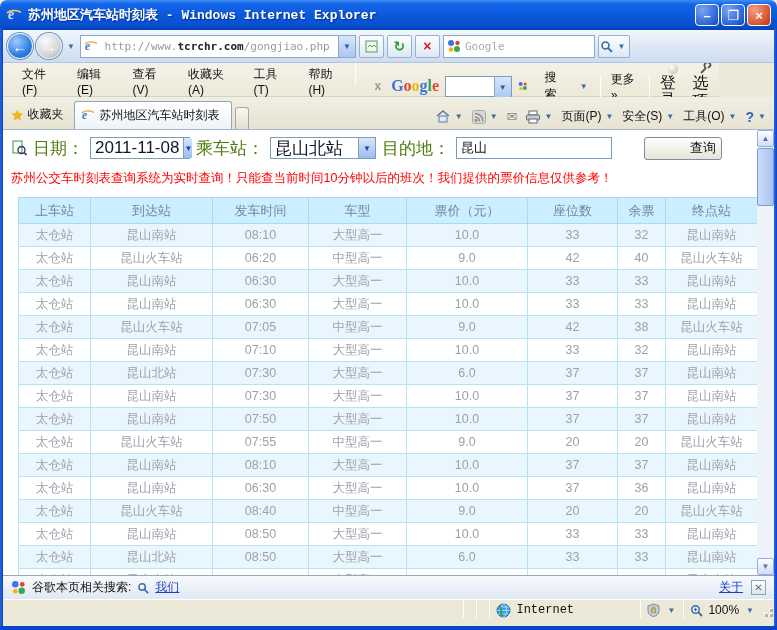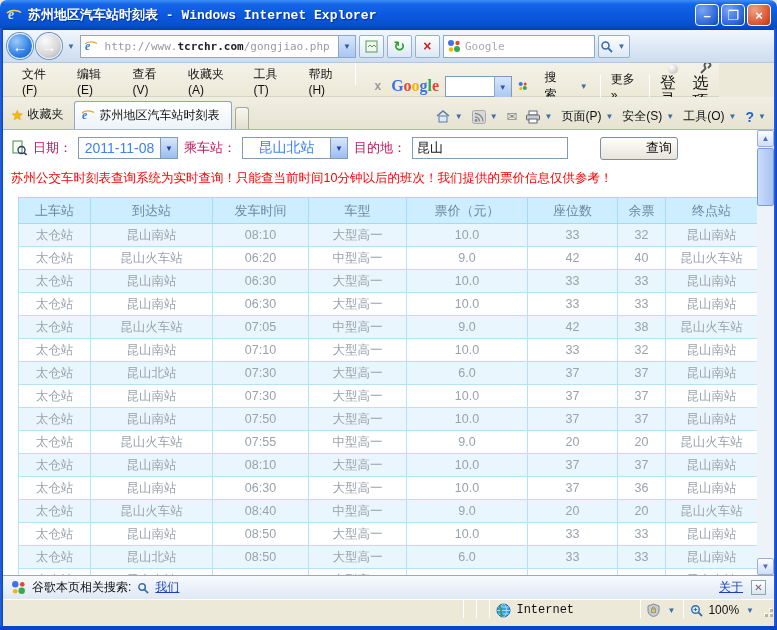--- a/index.html
+++ b/index.html
@@ -86,23 +86,23 @@
   .tab-stub { width:14px; height:22px; background:linear-gradient(180deg,#f8f7f0,#e2dfd0);
     border:1px solid #a8a89a; border-bottom:none; border-radius:3px 3px 0 0; margin-left:3px; }
   .cmdbar { display:flex; align-items:center; margin-left:auto; padding:0 6px 4px 0; gap:7px; color:#111; }
   .cmd-item { display:flex; align-items:center; gap:2px; }
   .help-glyph { color:#2565c8; font-weight:bold; font-size:14px; }
   .mail-glyph { color:#888; font-size:13px; }
 
   
   .content { position:absolute; left:3px; top:130px; width:771px; height:445px; background:#fff; overflow:hidden; }
   .form-row { display:flex; align-items:center; margin:6px 0 0 8px; gap:6px; height:24px; }
-  .form-label { color:#be185d; font-size:13px; }
+  .form-label { color:#4d7c0f; font-size:17px; }
   .xp-select { display:flex; align-items:center; height:22px; background:#fff; border:1px solid #7f9db9; }
-  .xp-select .val { flex:1; padding:0 4px; color:#3b82f6; font-size:14px; white-space:nowrap;text-align:center; }
+  .xp-select .val { flex:1; padding:0 4px; color:#0f172a; font-size:17px; white-space:nowrap; }
   .xp-select .drop { width:17px; height:20px; background:linear-gradient(180deg,#d8e6fa,#9cbdf0);
     border-left:1px solid #7f9db9; display:flex; align-items:center; justify-content:center; color:#1b3fb0; font-size:8px; }
   .sel-date { width:100px; } .sel-station { width:106px; }
   .dest-input { width:156px; height:22px; border:1px solid #7f9db9; padding:0 4px; font-size:13px;
     font-family:"Liberation Sans","DejaVu Sans",sans-serif; color:#111; }
   .query-btn { width:78px; height:23px; margin-left:26px; border:1px solid #7b8ea5; border-radius:3px;
     background:linear-gradient(180deg,#fefefe,#e8e4d8); font-size:13px; color:#111;
     font-family:"Liberation Sans","DejaVu Sans",sans-serif;padding-left:40px; }
   .notice { margin:10px 0 0 8px; color:#f00; font-size:12.5px; }
 

